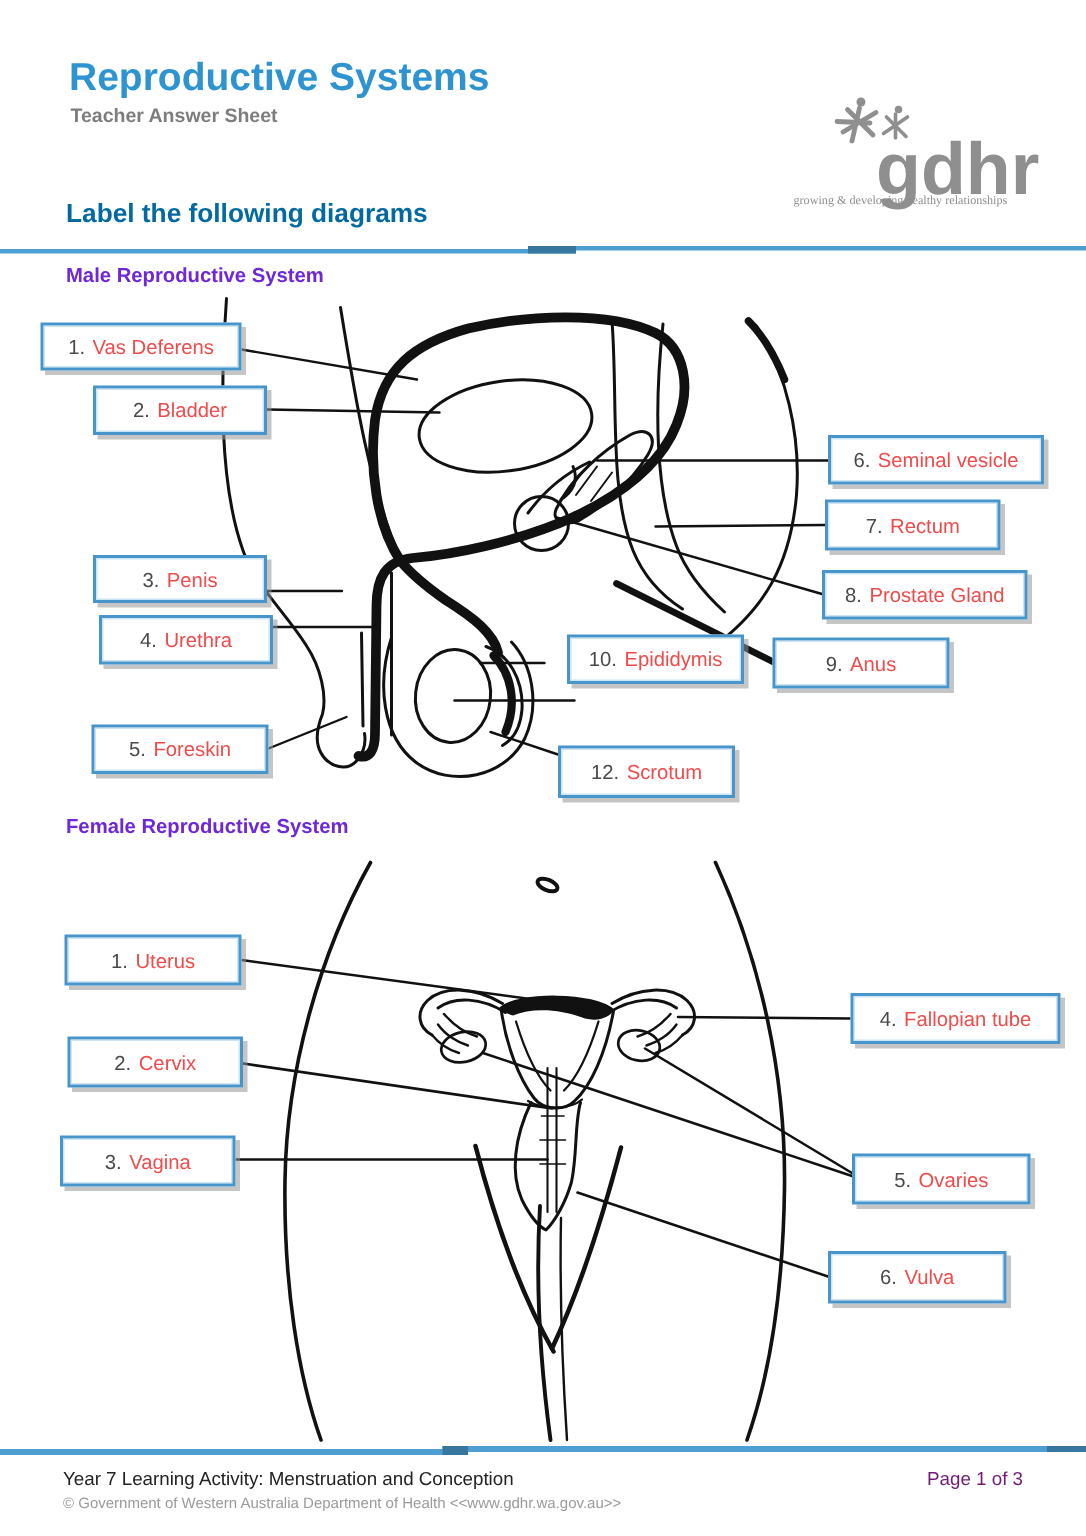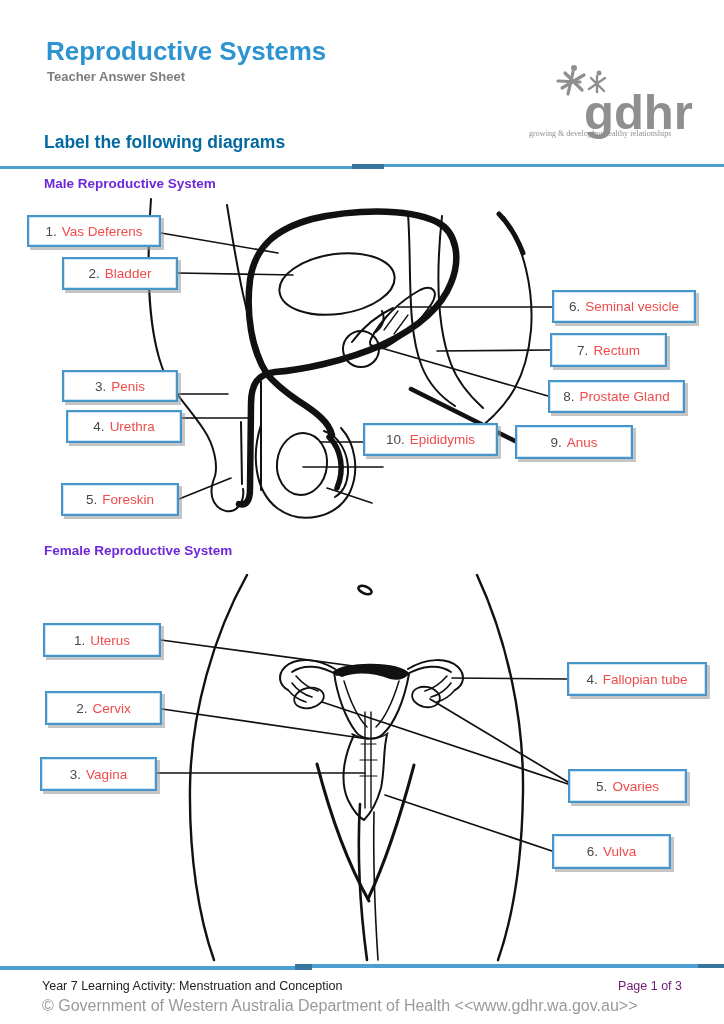--- a/index.html
+++ b/index.html
@@ -13,21 +13,21 @@
   .rule.dark{background:#37779f;}
   .diagram-svg{position:absolute;left:0;top:0;width:724px;height:1024px;}
   .logo-svg{position:absolute;left:525px;top:48px;width:180px;height:82px;}
   .lbl{position:absolute;background:#fff;border:2px solid #4795ca;
        box-shadow:3px 3px 0 rgba(150,150,150,.55), inset 0 0 0 1px rgba(200,225,243,.9);
        display:flex;align-items:center;justify-content:center;font-size:13.5px;white-space:nowrap;box-sizing:border-box;}
   .lbl .n{color:#4a4a4a;margin-right:5px;}
   .lbl .t{color:#ef4b4b;}
   .foot-left{position:absolute;left:42px;top:967px;font-size:12.5px;color:#222;}
   .foot-right{position:absolute;right:42px;top:967px;font-size:12.5px;color:#701a75;}
-  .foot-copy{position:absolute;left:42px;top:985px;font-size:16px;color:#9a9a9a;}
+  .foot-copy{position:absolute;left:42px;top:985px;font-size:10px;color:#9a9a9a;}
 </style>
 </head>
 <body>
 
 <div class="page">
 
   <div class="title">Reproductive Systems</div>
   <div class="subtitle">Teacher Answer Sheet</div>
 
   <svg class="logo-svg" viewBox="0 0 180 82">
@@ -188,23 +188,27 @@
       <span class="t">Rectum</span>
     </div>
   <div class="lbl" style="left:548px;top:368px;width:137px;height:33px">
       <span class="n">8.</span>
       <span class="t">Prostate Gland</span>
     </div>
   <div class="lbl" style="left:515px;top:413px;width:118px;height:34px">
       <span class="n">9.</span>
       <span class="t">Anus</span>
     </div>
-  <div class="lbl" style="left:363px;top:411px;width:135px;height:33px">
+  <div class="lbl" style="left:378px;top:411px;width:118px;height:33px">
       <span class="n">10.</span>
       <span class="t">Epididymis</span>
+    </div>
+  <div class="lbl" style="left:372px;top:485px;width:118px;height:35px">
+      <span class="n">12.</span>
+      <span class="t">Scrotum</span>
     </div>
 
   <div class="lbl" style="left:43px;top:611px;width:118px;height:34px">
       <span class="n">1.</span>
       <span class="t">Uterus</span>
     </div>
   <div class="lbl" style="left:45px;top:679px;width:117px;height:34px">
       <span class="n">2.</span>
       <span class="t">Cervix</span>
     </div>

